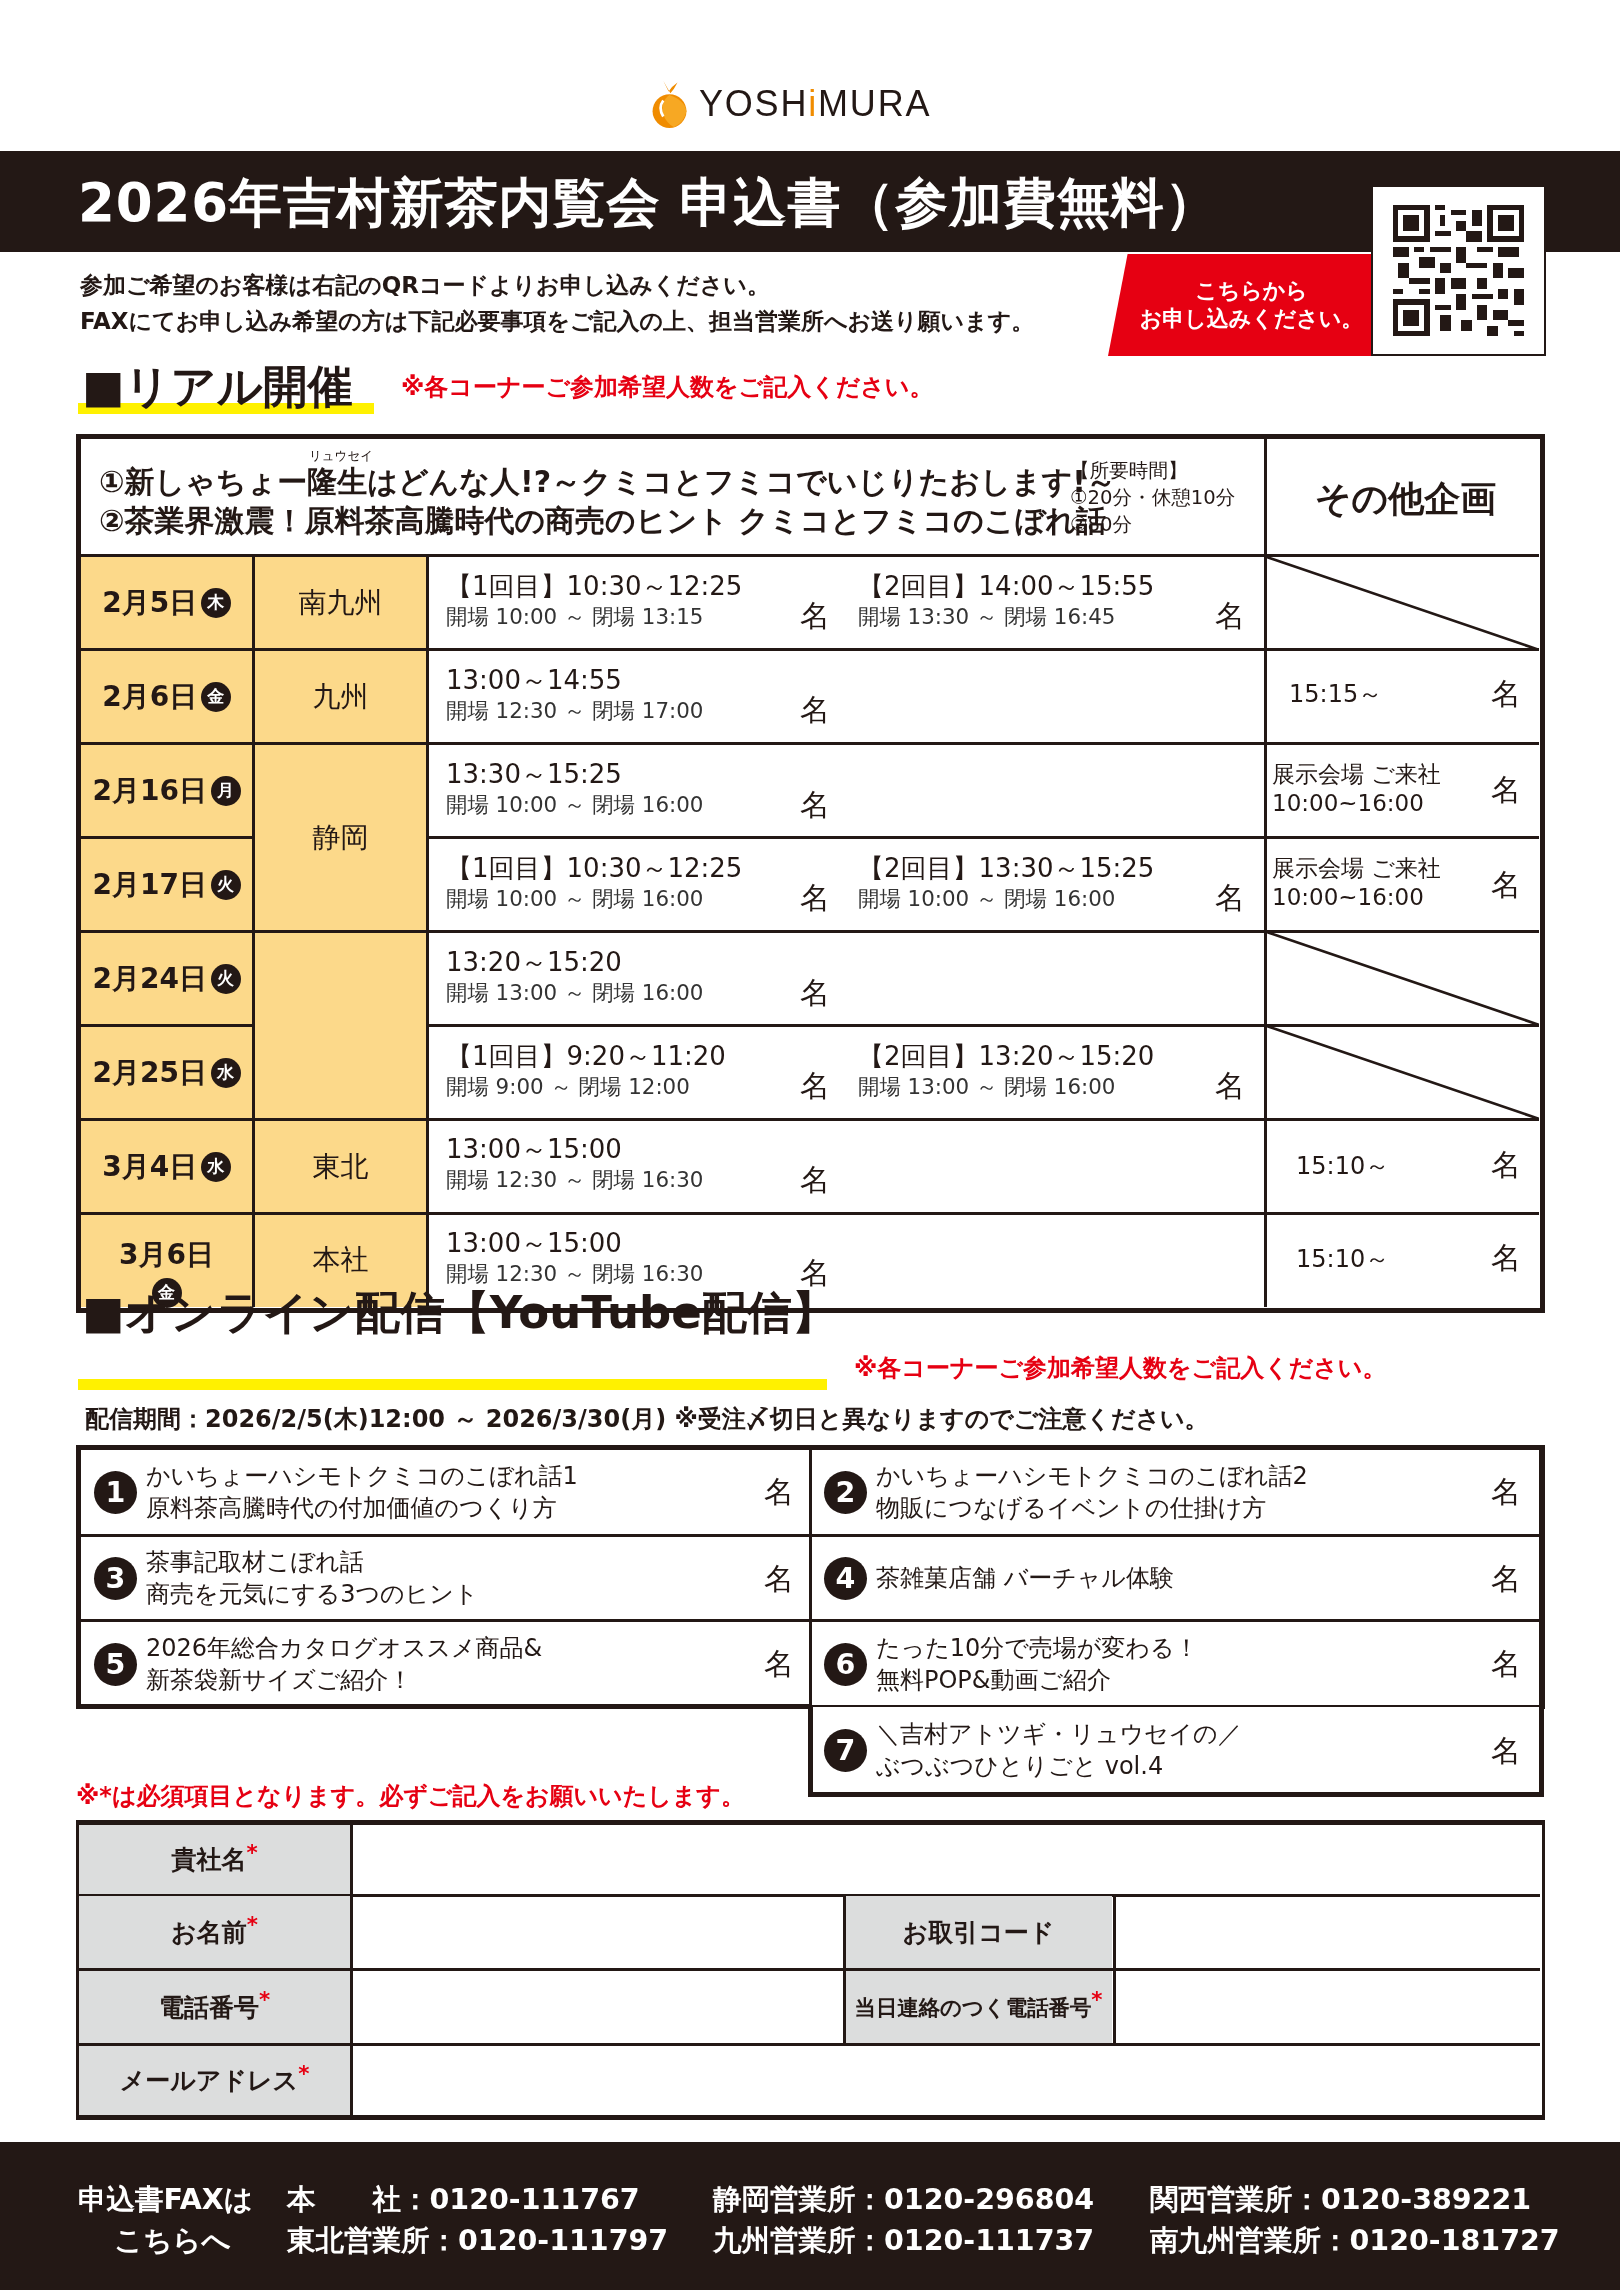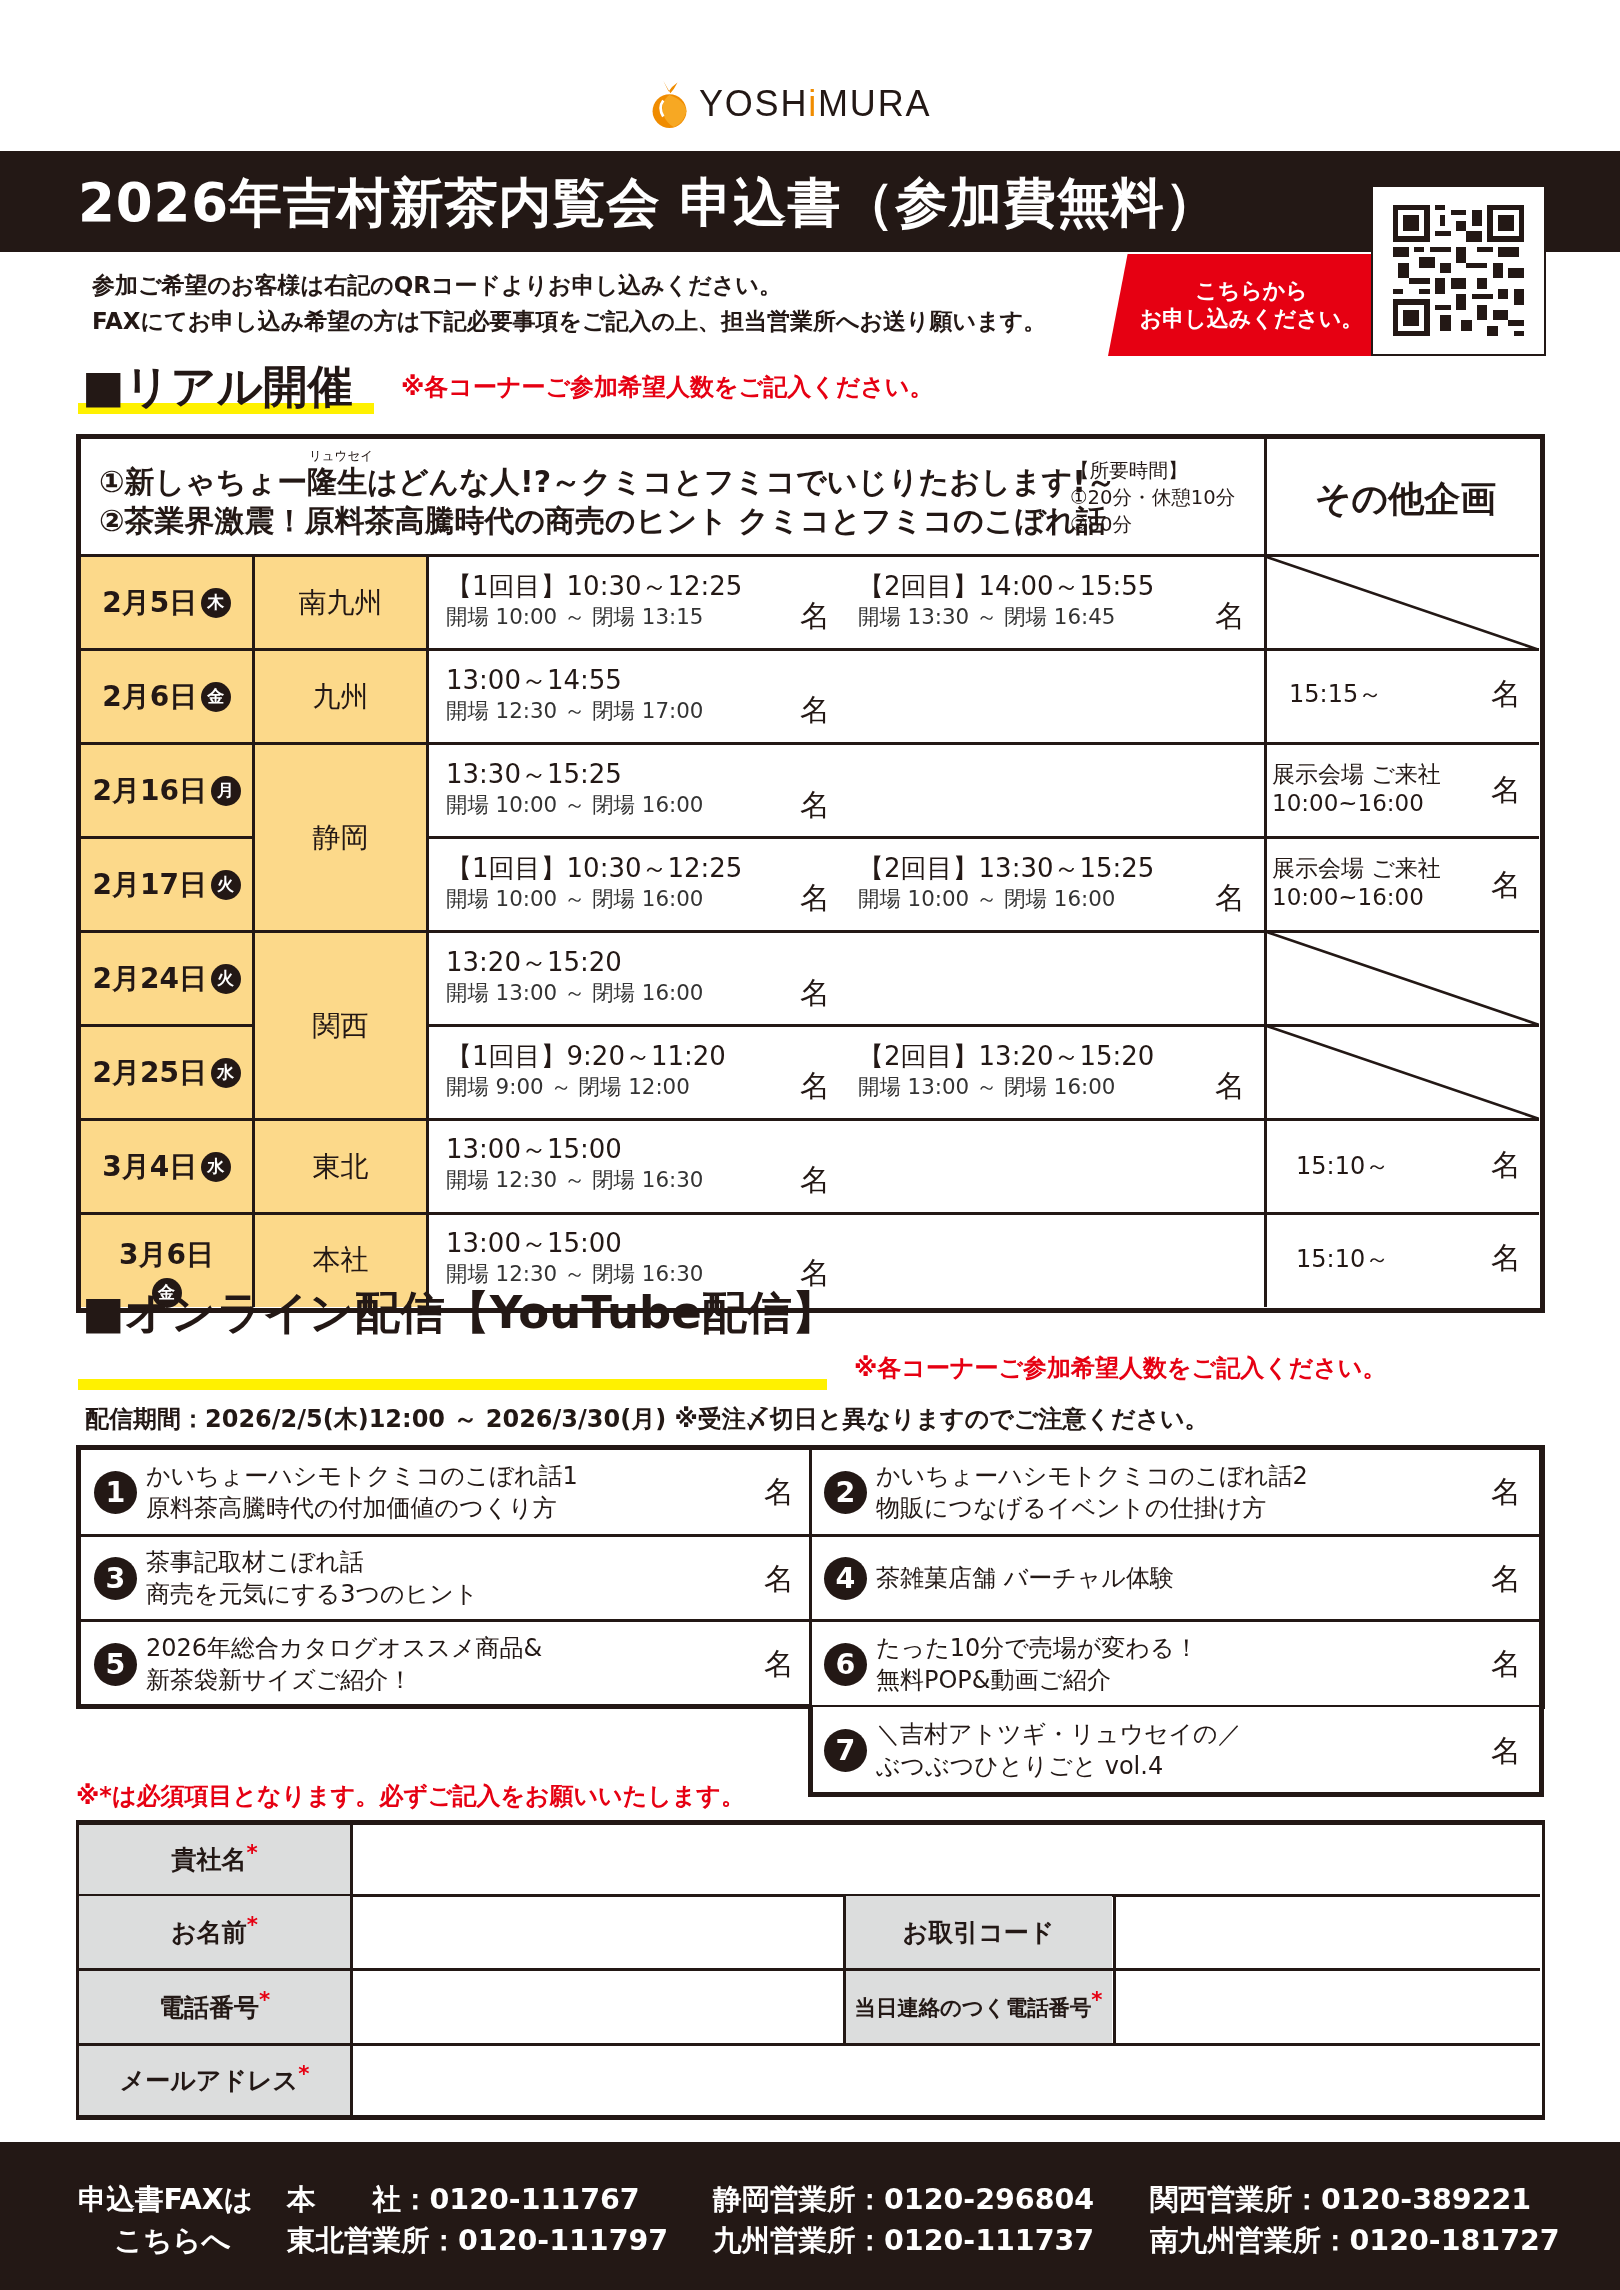--- a/index.html
+++ b/index.html
@@ -11,21 +11,21 @@
   .logo { left: 649px; top: 78px; height: 52px; display: flex; align-items: center; gap: 9px; }
   .logo-mark { width: 41px; height: 50px; position: relative; }
   .logo-text { font-family: "Liberation Sans", sans-serif; font-weight: normal; font-size: 36px; letter-spacing: 1.8px; color: #231815; }
   .logo-text .i-dot { color: #f08c00; }
 
   
   .title-band { left: 0; top: 151px; width: 1621px; height: 101px; background: #231815; }
   .title-text { left: 78px; top: 168px; font-size: 53px; font-weight: bold; color: #ffffff; letter-spacing: 0.9px; white-space: nowrap; }
 
   
-  .intro { left: 80px; top: 267px; font-size: 23px; font-weight: bold; line-height: 36px; color: #231815; white-space: nowrap; margin-left: 12px; }
+  .intro { left: 80px; top: 267px; font-size: 23px; font-weight: bold; line-height: 36px; color: #231815; white-space: nowrap; }
 
   
   .cta { left: 1108px; top: 254px; width: 269px; height: 102px; background: #e60012;
          clip-path: polygon(19.6px 0, 100% 0, 100% 100%, 0 100%); display: flex; flex-direction: column;
          justify-content: center; align-items: center; color: #fff; font-weight: bold; font-size: 22px; line-height: 28.5px; padding-left: 18px; }
 
   
   .qr { left: 1371px; top: 185px; width: 175px; height: 171px; background: #fff; border: 2.7px solid #231815; padding: 18px; }
   .qr svg { width: 100%; height: 100%; display: block; }
 
@@ -228,21 +228,20 @@
       <span class="dow">水</span>
     </div>
   <div class="abs date" style="left:0; top:774px; width:171px; height:118px;flex-direction:column;">
       <span>3月6日</span>
       <span class="dow">金</span>
     </div>
 
   <div class="abs region" style="left:174px; top:117px; width:171px; height:93px;">南九州</div>
   <div class="abs region" style="left:174px; top:305px; width:171px; height:187px;">静岡</div>
   <div class="abs region" style="left:174px; top:211px; width:171px; height:93px;">九州</div>
-  <div class="abs region" style="left:174px; top:493px; width:171px; height:187px;">関西</div>
   <div class="abs region" style="left:174px; top:681px; width:171px; height:93px;">東北</div>
   <div class="abs region" style="left:174px; top:774px; width:171px; height:93px;">本社</div>
 
   <div class="session" style="left:365px; top:131px;">
       <div class="t1">【1回目】10:30～12:25</div>
       <div class="t2">開場 10:00 ～ 閉場 13:15</div>
     </div>
   <div class="mei" style="left:719px; top:157px;">名</div>
   <div class="session" style="left:777px; top:131px;">
       <div class="t1">【2回目】14:00～15:55</div>

